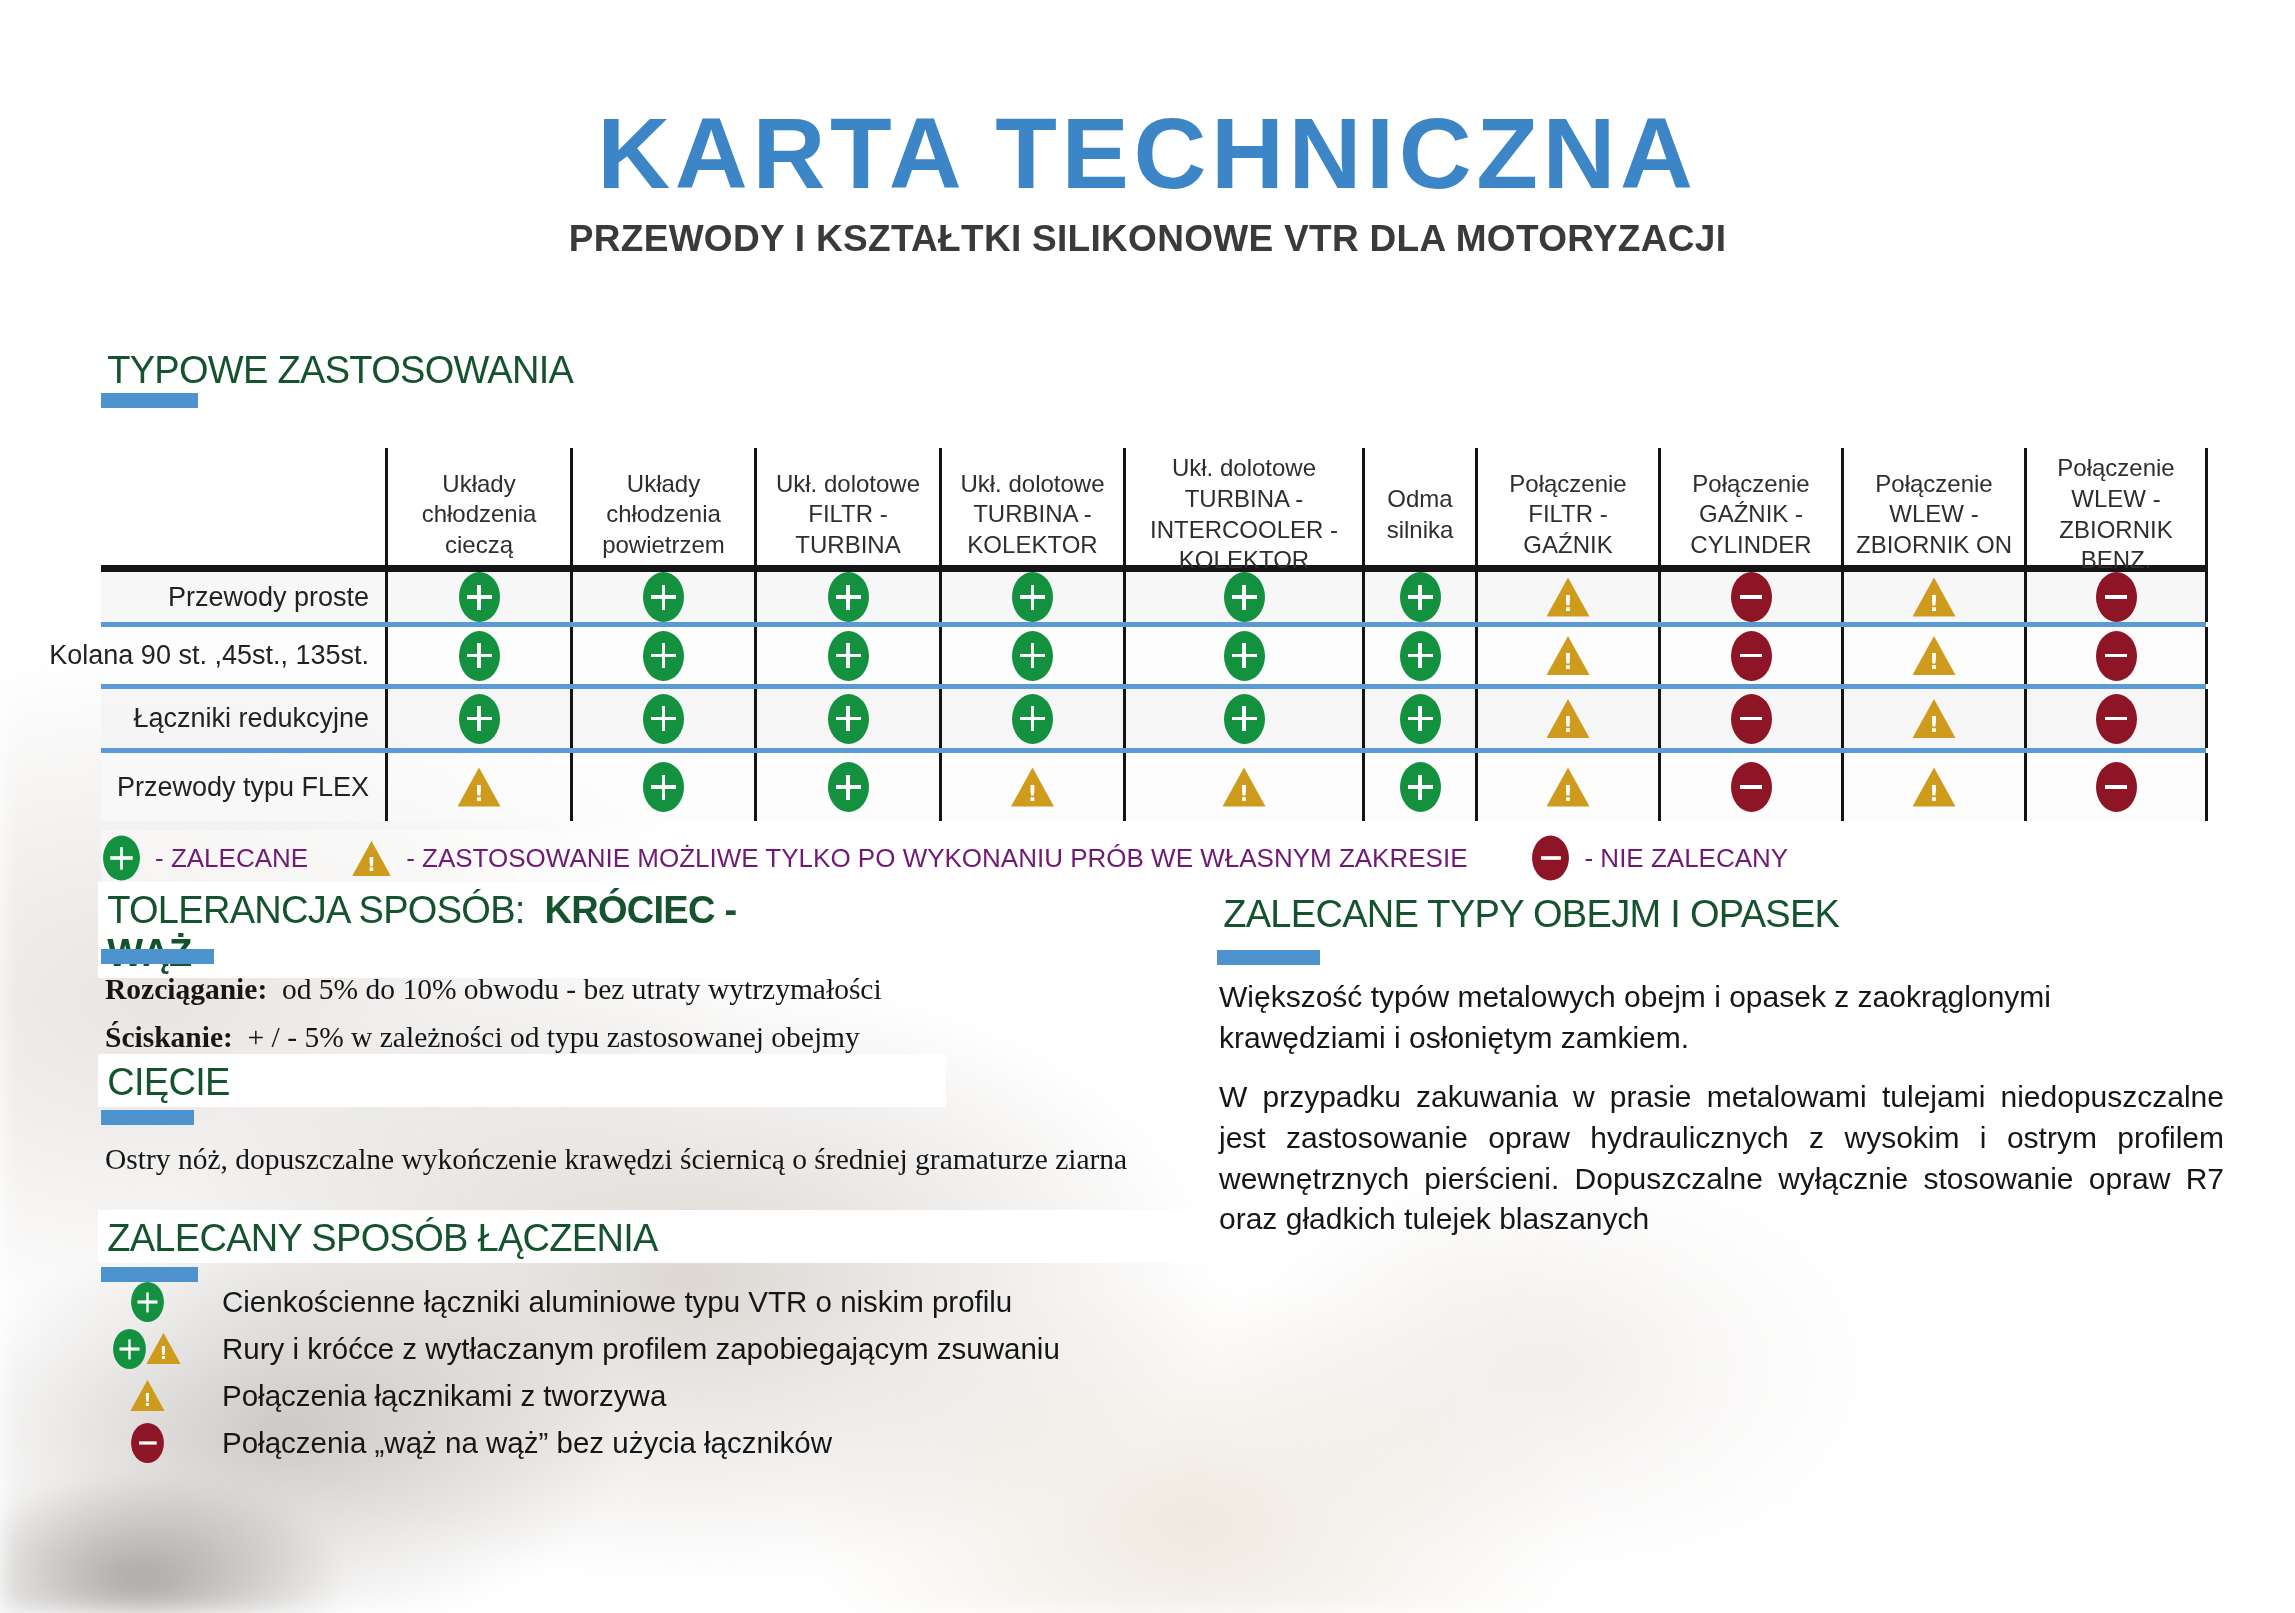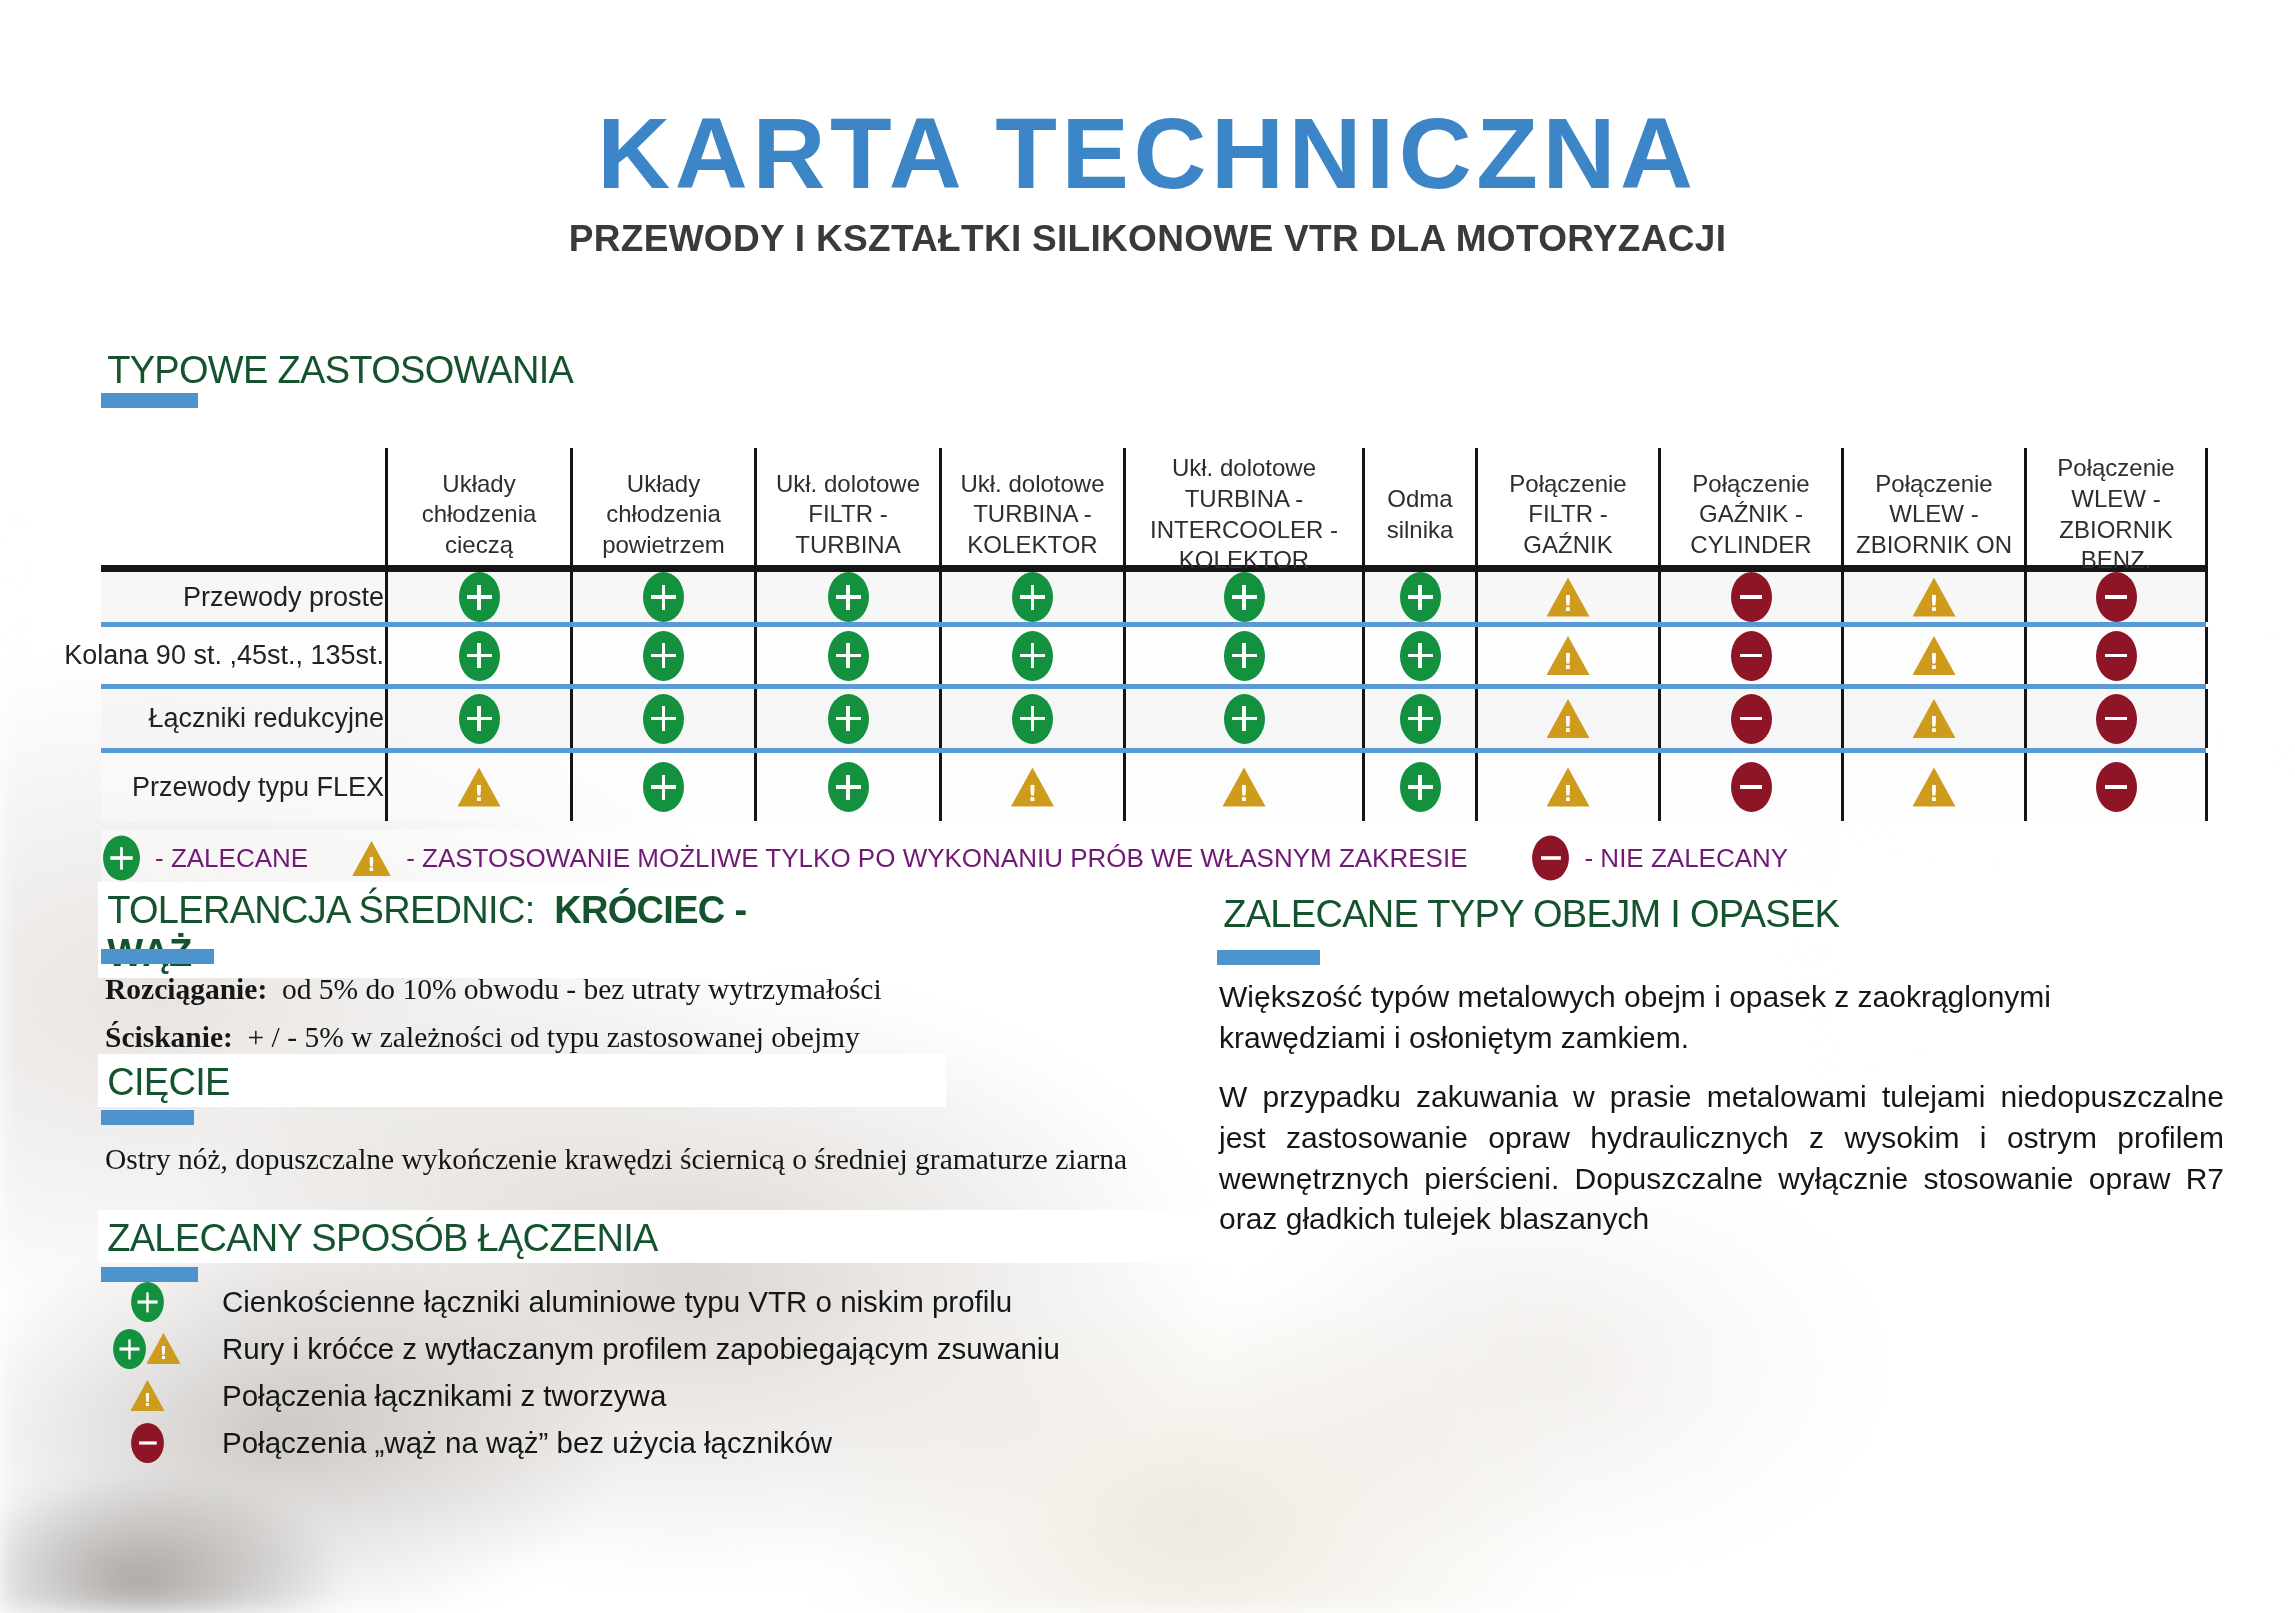--- a/index.html
+++ b/index.html
@@ -40,21 +40,21 @@
   .th:last-child { border-right:3.3px solid #141414; }
   .corner { border:none; }
   .tr { display:grid; grid-template-columns:var(--cols); }
   .tr.sep { border-bottom:5.2px solid #5B9BD5; }
   .r0 { height:55px; background:rgba(246,246,247,.88); }
   .r1 { height:62px; background:rgba(253,253,254,.88); }
   .r2 { height:64px; background:rgba(244,244,245,.82); }
   .r3 { height:68px; background:rgba(252,252,253,.55); }
   .td { border-left:3.3px solid #141414; display:flex; align-items:center; justify-content:center; }
   .td:last-child { border-right:3.3px solid #141414; }
-  .rowlabel { display:flex; align-items:center; justify-content:flex-end; padding-right:1px;
+  .rowlabel { display:flex; align-items:center; justify-content:flex-end; padding-right:16px;
     font-size:27px; color:#222; white-space:nowrap; }
 
   
   .ic { position:relative; display:inline-flex; align-items:center; justify-content:center; flex:none; }
   .ic.plus, .ic.minus { width:41px; height:50px; border-radius:50%; }
   .ic.plus { background:#14913F; }
   .ic.plus::before { content:""; position:absolute; width:25px; height:3.3px; background:#fff; }
   .ic.plus::after  { content:""; position:absolute; width:3.3px; height:25px; background:#fff; }
   .ic.minus { background:#8E1526; }
   .ic.minus::before { content:""; position:absolute; width:22px; height:3.9px; background:#fff; }
@@ -256,21 +256,21 @@
         <span class="ic warn md"></span>
         <span>- ZASTOSOWANIE MOŻLIWE TYLKO PO WYKONANIU PRÓB WE WŁASNYM ZAKRESIE</span>
       </span>
       <span class="leg-item" style="margin-left: 63px;">
         <span class="ic minus md"></span>
         <span>- NIE ZALECANY</span>
       </span>
     </div>
 
   <div class="h-strip" style="left:98px; top:882px; width:668px;">
-    <div class="sec-h"><span>TOLERANCJA ŚREDNIC:</span>&nbsp; <b>KRÓCIEC - WĄŻ</b></div>
+    <div class="sec-h"><span>TOLERANCJA SPOSÓB:</span>&nbsp; <b>KRÓCIEC - WĄŻ</b></div>
   </div>
   <div class="bluebar" style="left:101px; top:949px; width:113px; height:15px;"></div>
 
   <div class="body-text" style="position:absolute; left:105px; top:970px; width:1060px;">
     <span class="blabel">Rozciąganie:</span>&nbsp;&nbsp;<span>od 5% do 10% obwodu - bez utraty wytrzymałości</span>
   </div>
   <div class="body-text" style="position:absolute; left:105px; top:1018px; width:1060px;">
     <span class="blabel">Ściskanie:</span>&nbsp;&nbsp;<span>+ / -  5%  w zależności od typu zastosowanej obejmy</span>
   </div>
 

